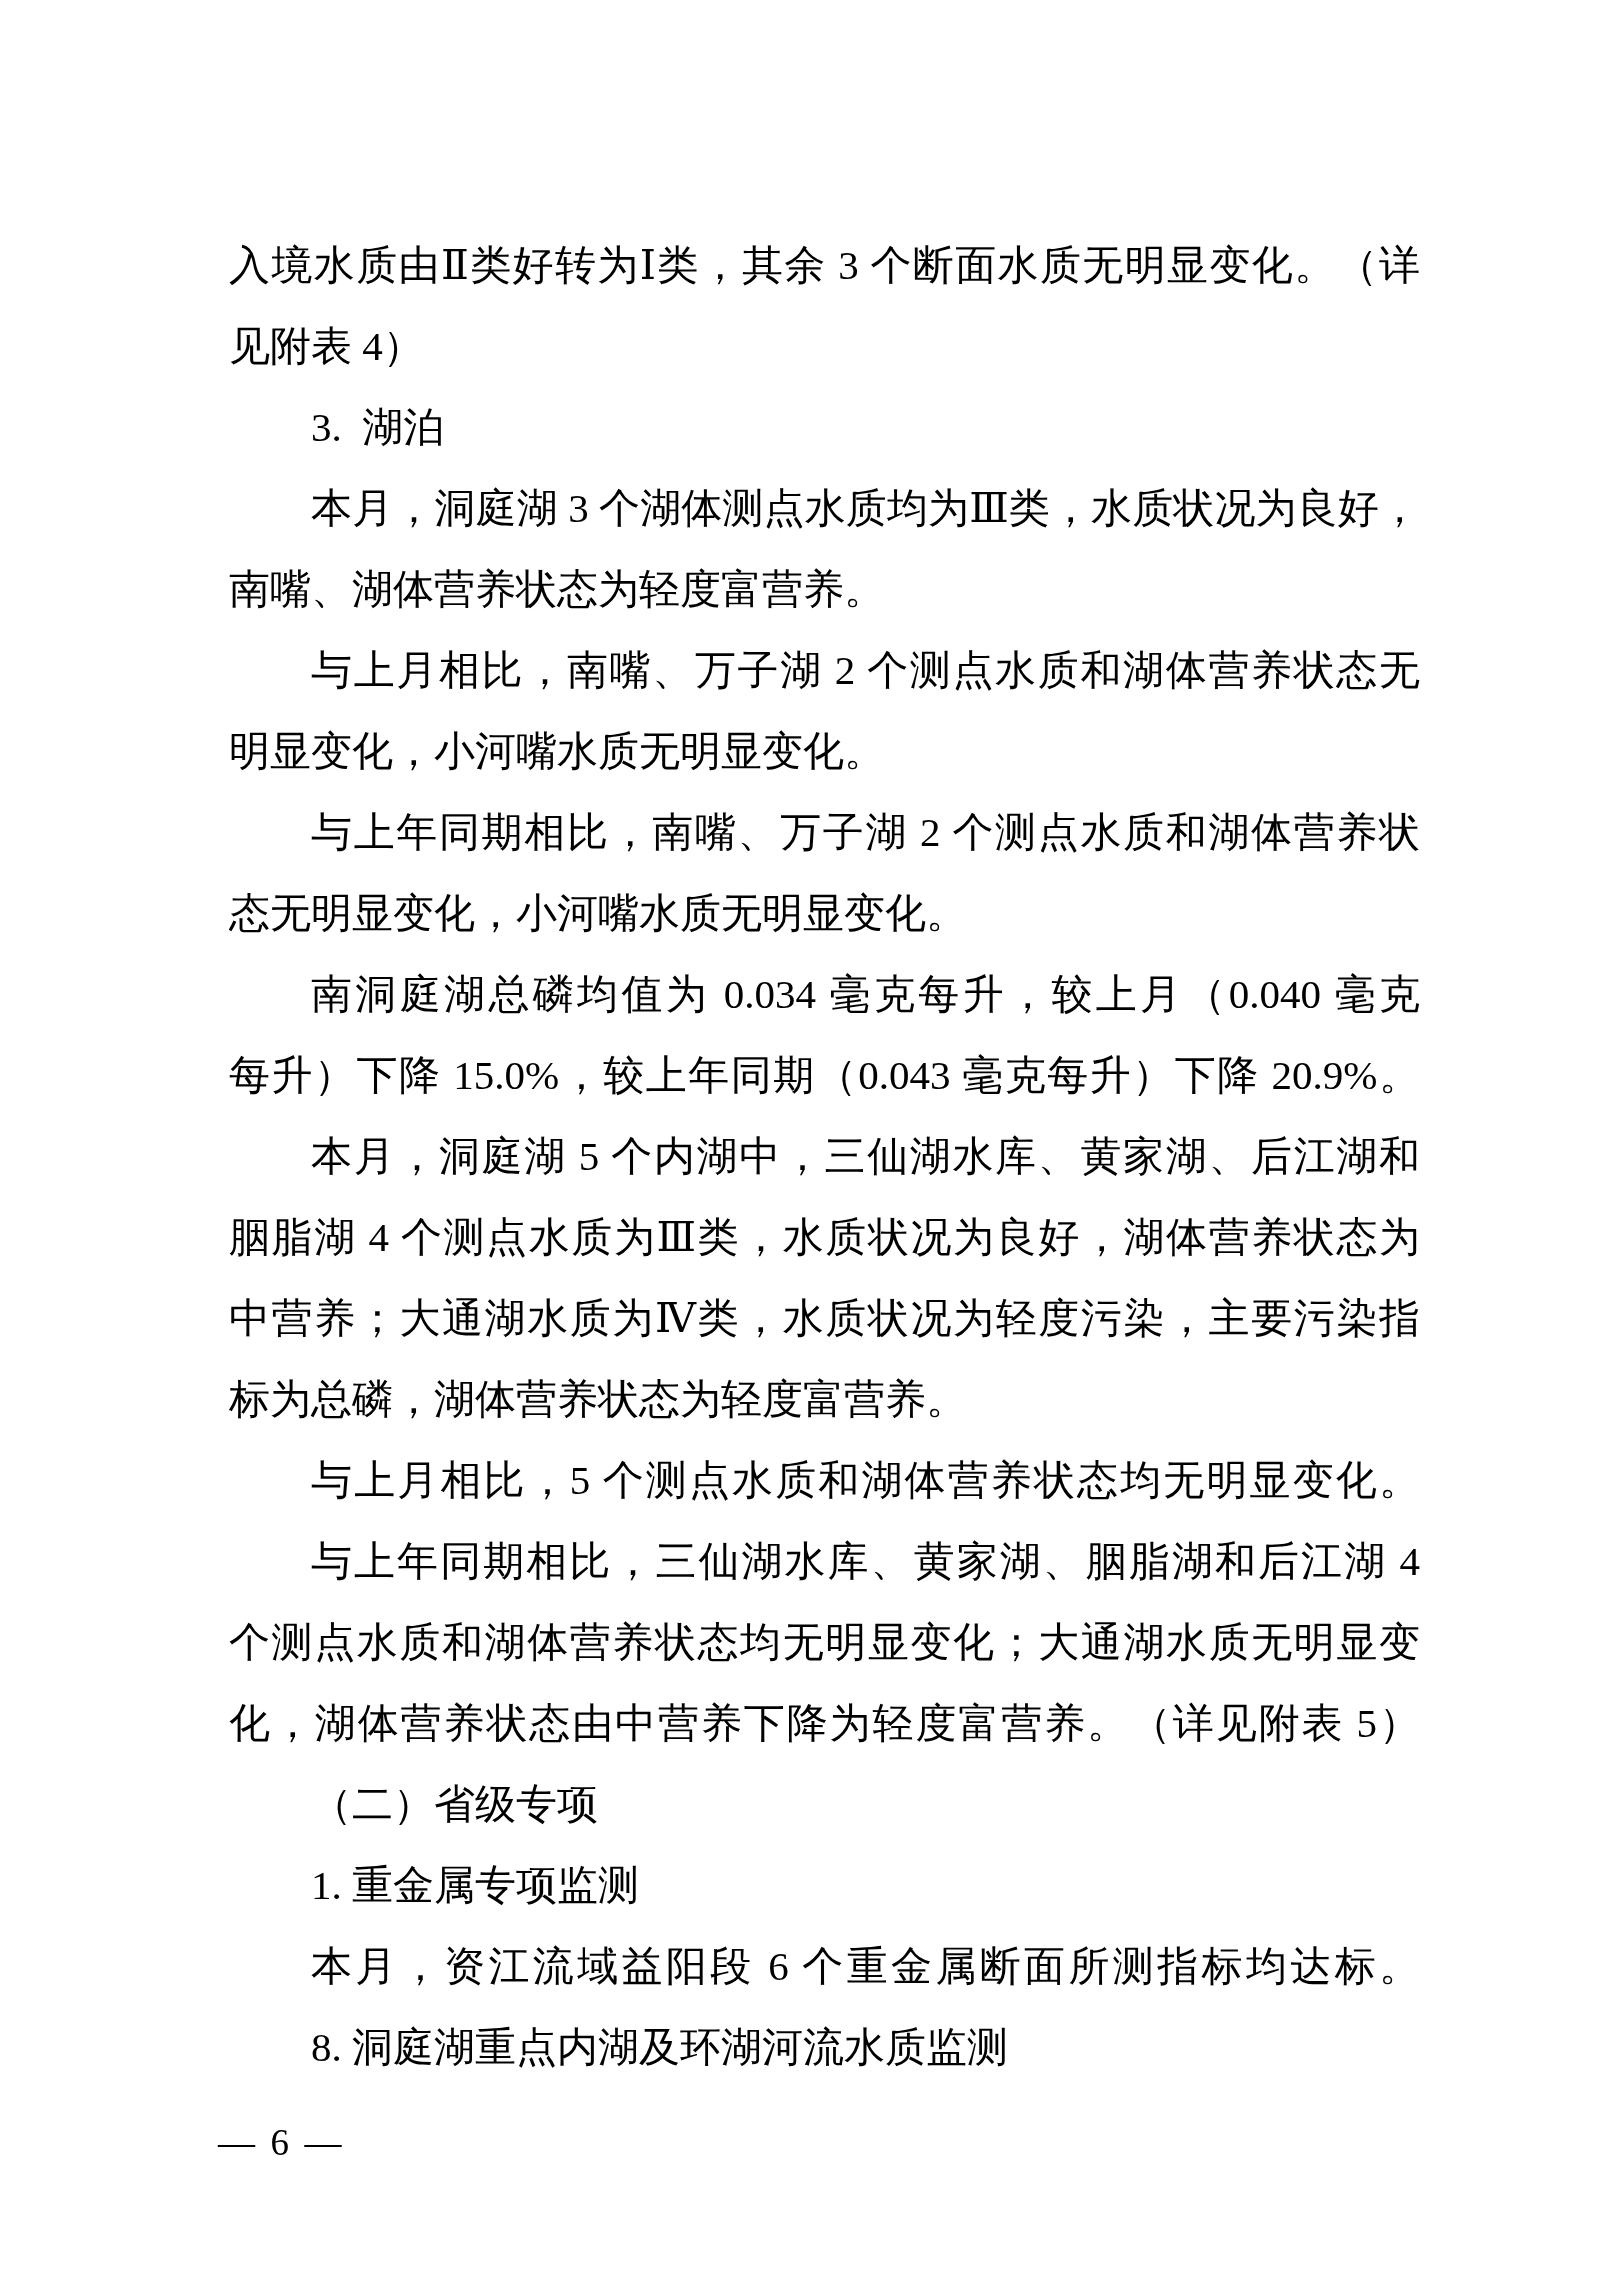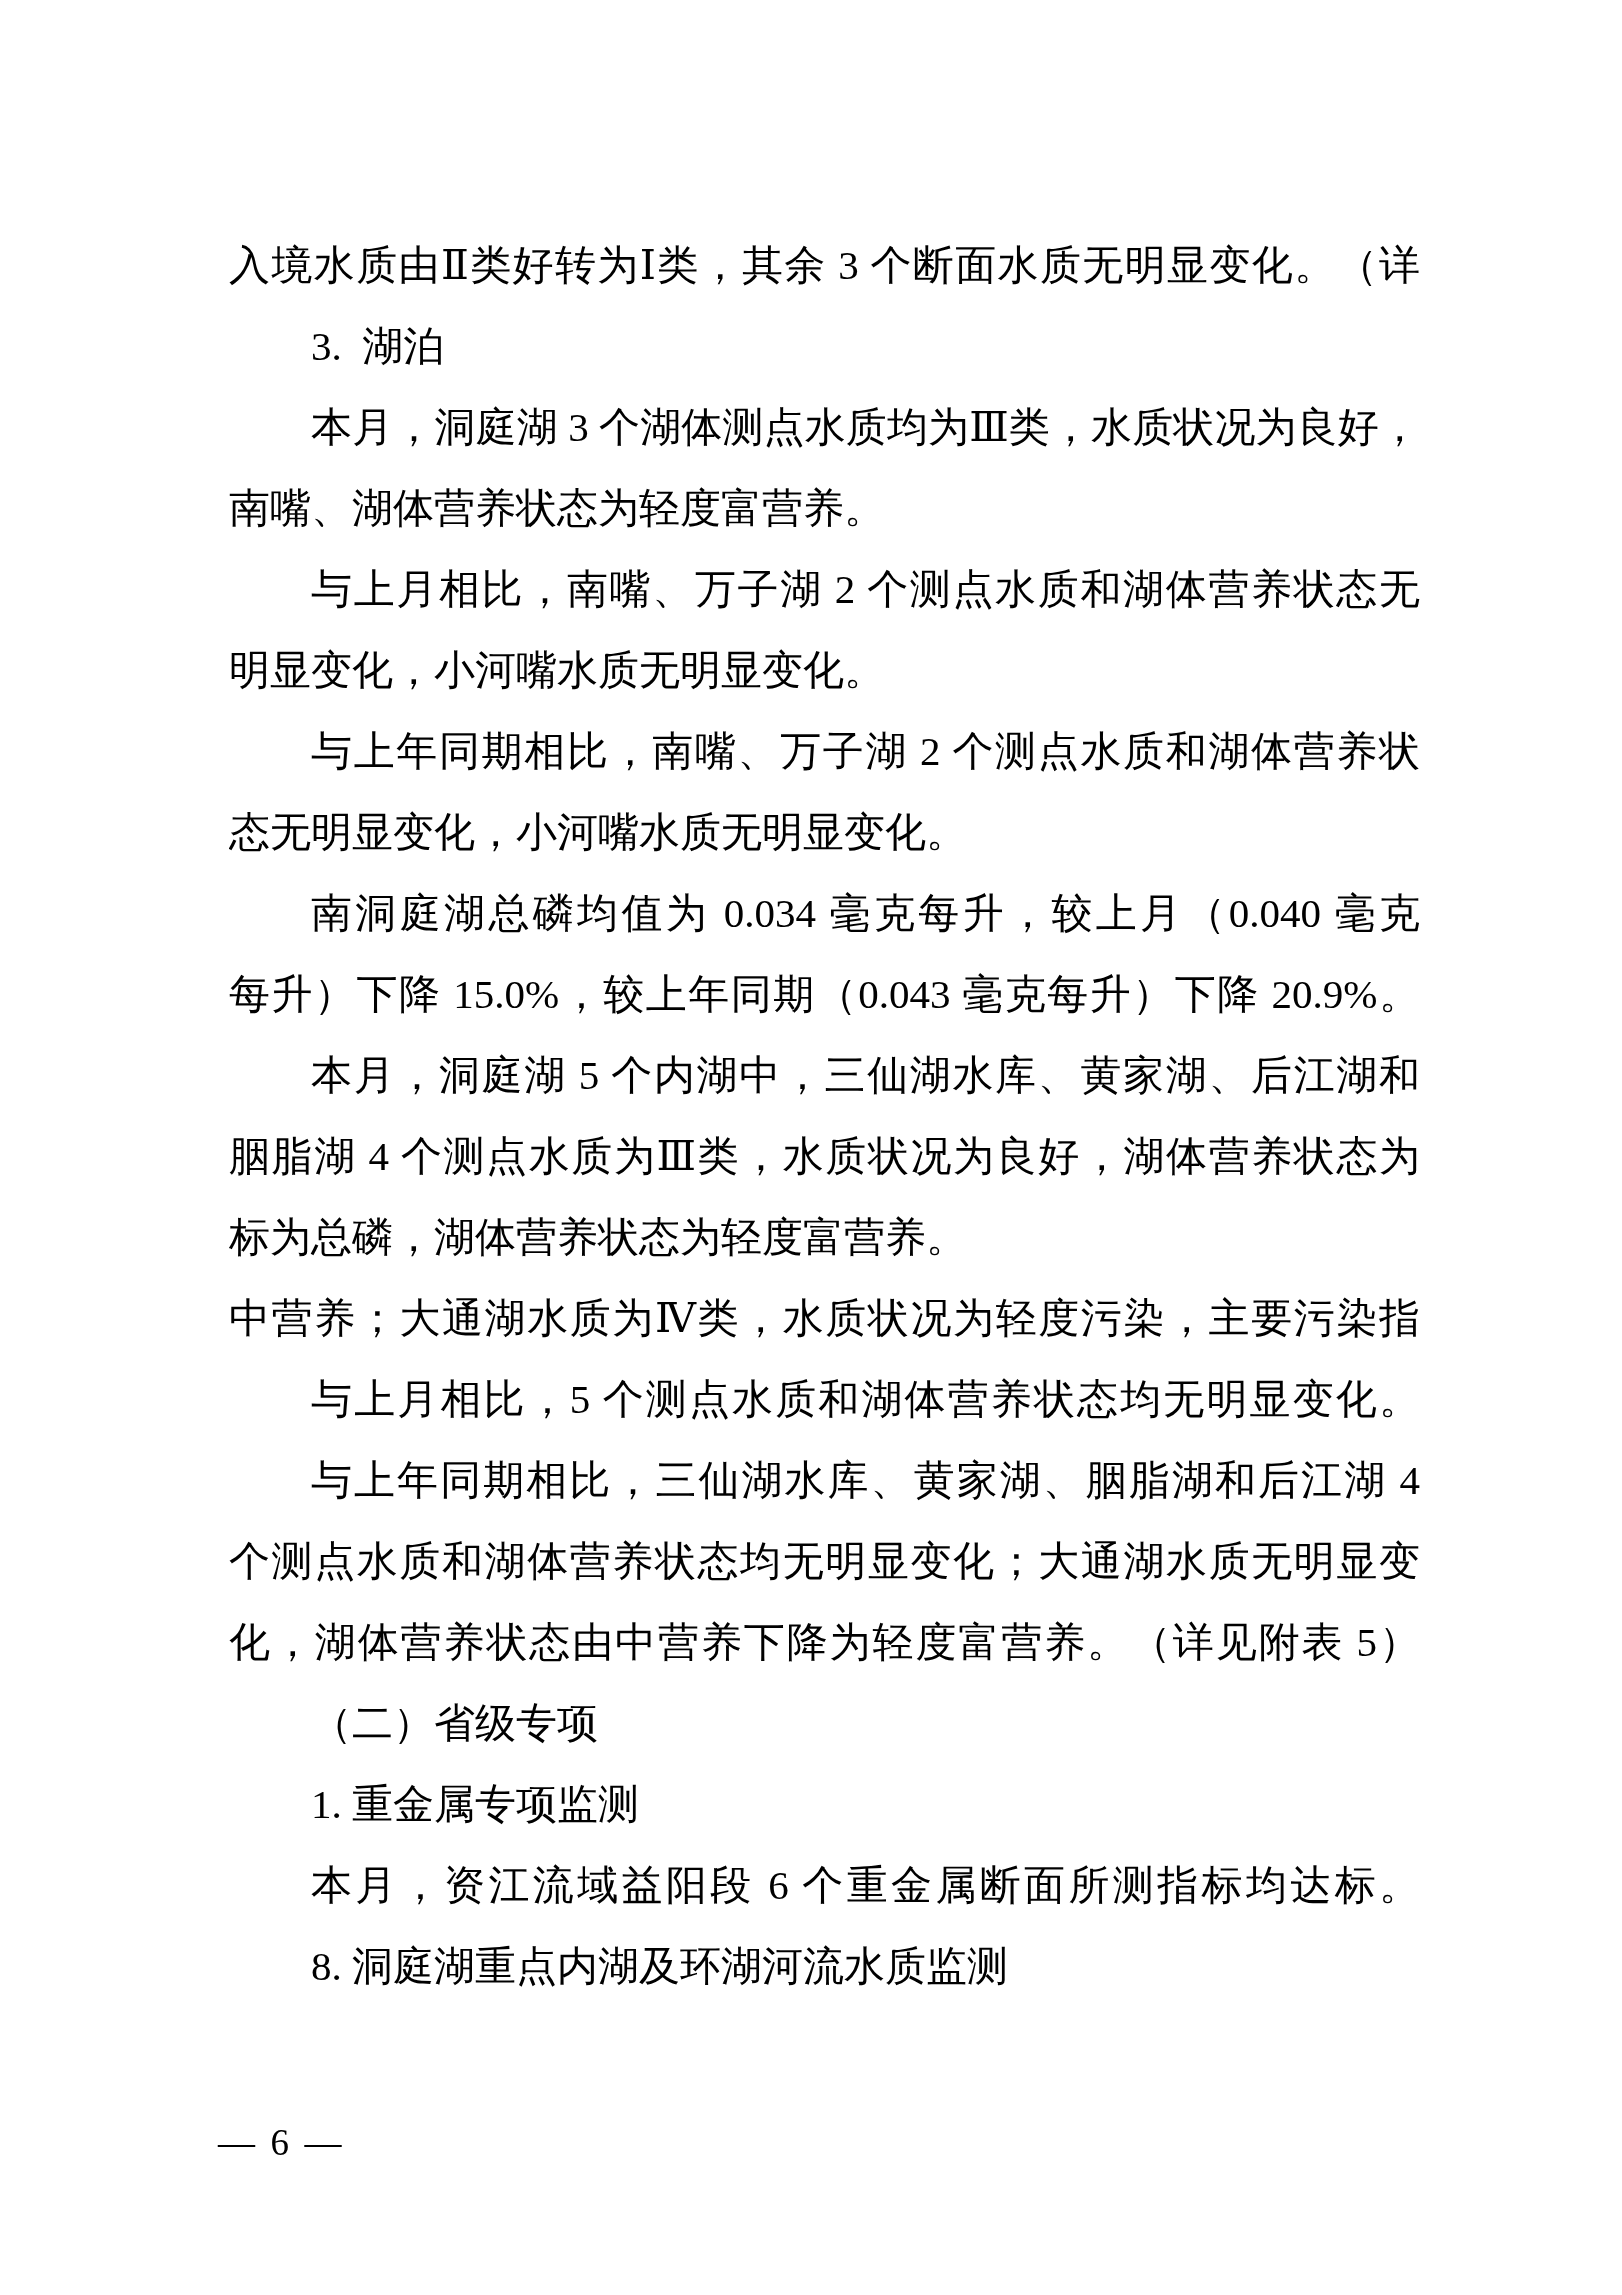--- a/index.html
+++ b/index.html
@@ -51,33 +51,34 @@
     letter-spacing: 3.1px;
     color: #000000;
   }
 </style>
 </head>
 <body>
 
 <div class="page">
   <div class="doc-body">
       <div class="line justify">入境水质由Ⅱ类好转为Ⅰ类，其余 3 个断面水质无明显变化。（详</div>
+      <div class="line">见附表 4）</div>
       <div class="line indent">3.  湖泊</div>
       <div class="line indent justify">本月，洞庭湖 3 个湖体测点水质均为Ⅲ类，水质状况为良好，</div>
       <div class="line">南嘴、湖体营养状态为轻度富营养。</div>
       <div class="line indent justify">与上月相比，南嘴、万子湖 2 个测点水质和湖体营养状态无</div>
       <div class="line">明显变化，小河嘴水质无明显变化。</div>
       <div class="line indent justify">与上年同期相比，南嘴、万子湖 2 个测点水质和湖体营养状</div>
       <div class="line">态无明显变化，小河嘴水质无明显变化。</div>
       <div class="line indent justify">南洞庭湖总磷均值为 0.034 毫克每升，较上月（0.040 毫克</div>
       <div class="line justify">每升）下降 15.0%，较上年同期（0.043 毫克每升）下降 20.9%。</div>
       <div class="line indent justify">本月，洞庭湖 5 个内湖中，三仙湖水库、黄家湖、后江湖和</div>
       <div class="line justify">胭脂湖 4 个测点水质为Ⅲ类，水质状况为良好，湖体营养状态为</div>
+      <div class="line justify">中营养；大通湖水质为Ⅳ类，水质状况为轻度污染，主要污染指</div>
       <div class="line">标为总磷，湖体营养状态为轻度富营养。</div>
-      <div class="line justify">中营养；大通湖水质为Ⅳ类，水质状况为轻度污染，主要污染指</div>
       <div class="line indent justify">与上月相比，5 个测点水质和湖体营养状态均无明显变化。</div>
       <div class="line indent justify">与上年同期相比，三仙湖水库、黄家湖、胭脂湖和后江湖 4</div>
       <div class="line justify">个测点水质和湖体营养状态均无明显变化；大通湖水质无明显变</div>
       <div class="line justify">化，湖体营养状态由中营养下降为轻度富营养。（详见附表 5）</div>
       <div class="line indent kai">（二）省级专项</div>
       <div class="line indent">1. 重金属专项监测</div>
       <div class="line indent justify">本月，资江流域益阳段 6 个重金属断面所测指标均达标。</div>
       <div class="line indent">8. 洞庭湖重点内湖及环湖河流水质监测</div>
     </div>
   <div class="page-number">— 6 —</div>

